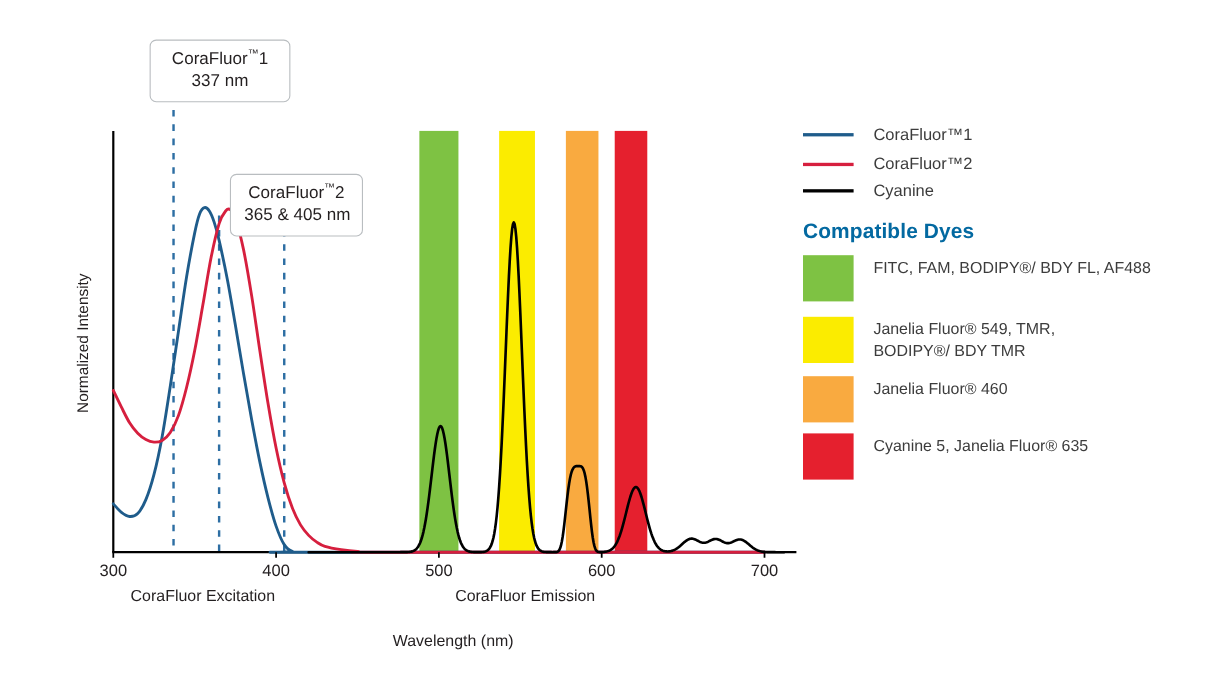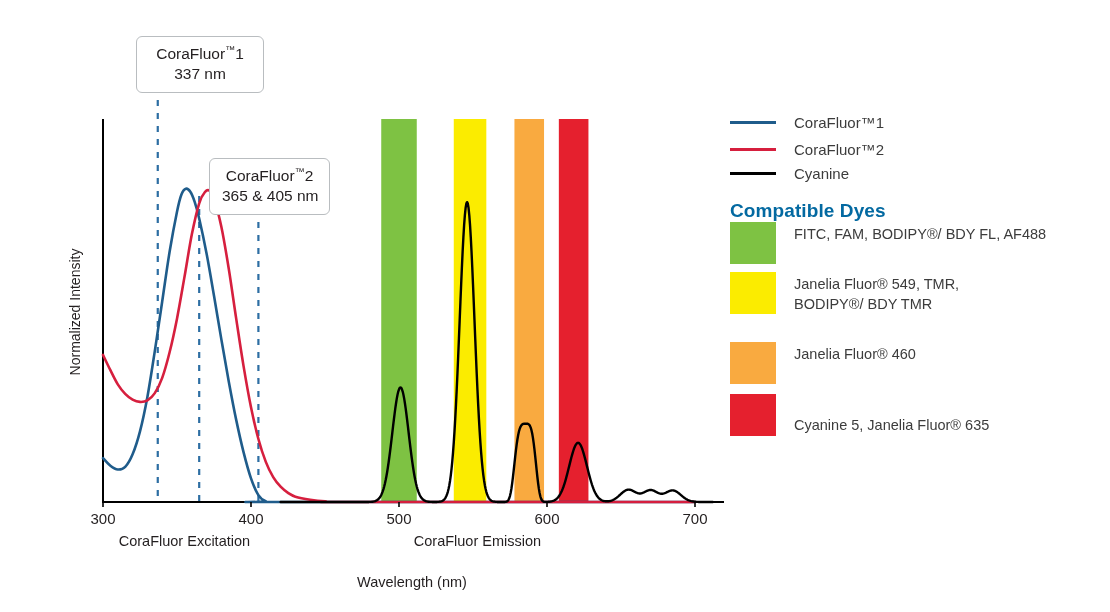--- a/index.html
+++ b/index.html
@@ -71,24 +71,24 @@
     position:absolute;left:2px;top:200px;
     font-size:19px;font-weight:bold;color:#0369a1;letter-spacing:.1px;
   }
 
   .dye-row{position:absolute;display:flex;align-items:flex-start;}
   .dye-swatch{width:46px;height:42px;flex:0 0 auto;}
   .dye-label{
     margin-left:18px;font-size:14.5px;color:#3c3c3c;line-height:1.35;
     padding-top:3px;
   }
-  #dye-0{left:2px;top:222px;}
-  #dye-1{left:2px;top:272px;}
+  #dye-0{left:2px;top:232px;}
+  #dye-1{left:2px;top:288px;}
   #dye-2{left:2px;top:342px;}
-  #dye-3{left:2px;top:394px;align-items:flex-end;}
+  #dye-3{left:2px;top:394px;}
 </style>
 </head>
 <body>
 
 <div id="root">
 
   <div id="plot">
     <svg id="svg-chart" width="740" height="612">
       <g id="bands-group">
           <rect x="381.24" y="119" width="35.51999999999998" height="383" fill="#7ec243"></rect>

